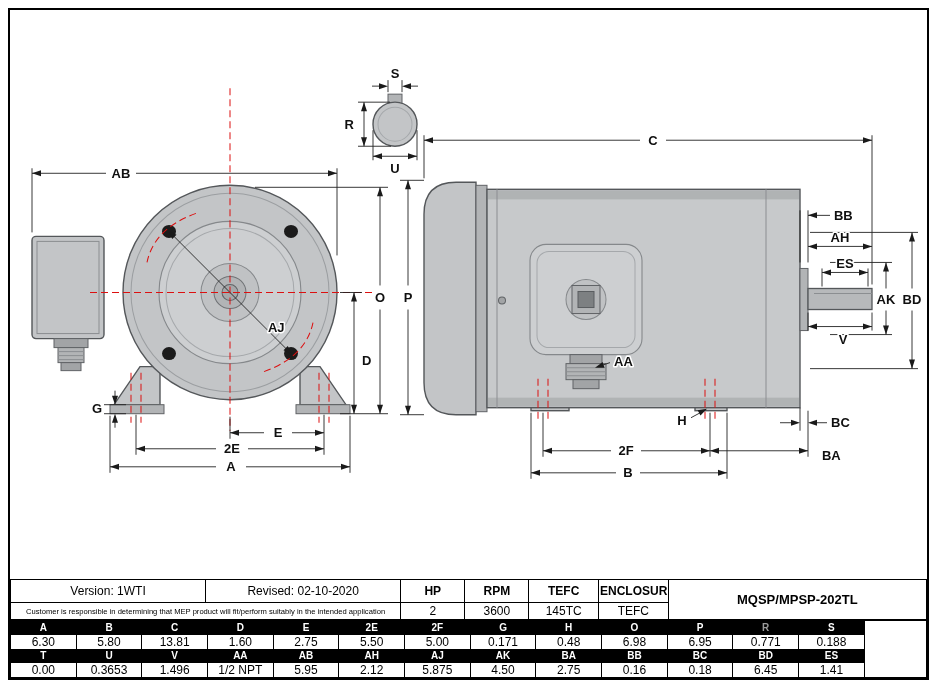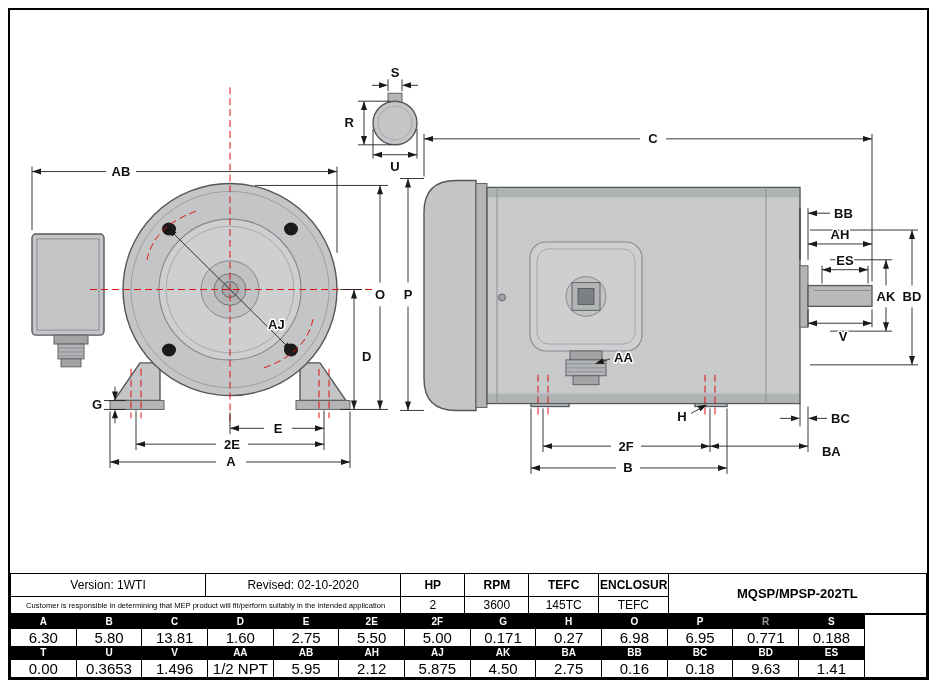--- a/index.html
+++ b/index.html
@@ -38,21 +38,21 @@
   
   table { width:100%; border-collapse:collapse; table-layout:fixed; }
   td { border:1px solid #000; text-align:center; vertical-align:middle;
        overflow:hidden; white-space:nowrap; color:#000; }
   .t-top td { font-size:12px; }
   .t-top tr:nth-child(1) td { height:23px; }
   .t-top tr:nth-child(2) td { height:17px;margin-top:16px; }
   .t-top .spec-h { font-weight:bold; }
   .t-top .disclaimer { font-size:7.6px; }
   .t-top .model { font-weight:bold; font-size:13px;text-align:center; }
-  .t-dim td { height:13.5px; font-size:15px; padding:0 2px; }
+  .t-dim td { height:13.5px; font-size:12px; padding:0 2px; }
   .t-dim tr.hrow td { background:#000; color:#fff; font-weight:bold; font-size:10px; }
   .t-dim tr.hrow td.grey { color:#9a9a9a; }
   .t-dim tr.hrow td.blank, .t-dim td.blank { background:#fff; }
 </style>
 </head>
 <body>
 
 <div class="sheet">
 
   <svg class="drawing" viewBox="0 0 917 568" preserveAspectRatio="none">
@@ -395,21 +395,21 @@
     </tr>
     <tr>
       <td>6.30</td>
       <td>5.80</td>
       <td>13.81</td>
       <td>1.60</td>
       <td>2.75</td>
       <td>5.50</td>
       <td>5.00</td>
       <td>0.171</td>
-      <td>0.27</td>
+      <td>0.48</td>
       <td>6.98</td>
       <td>6.95</td>
       <td>0.771</td>
       <td>0.188</td>
     </tr>
     <tr class="hrow">
       <td>T</td>
       <td>U</td>
       <td>V</td>
       <td>AA</td>
@@ -428,18 +428,18 @@
       <td>0.3653</td>
       <td>1.496</td>
       <td>1/2 NPT</td>
       <td>5.95</td>
       <td>2.12</td>
       <td>5.875</td>
       <td>4.50</td>
       <td>2.75</td>
       <td>0.16</td>
       <td>0.18</td>
-      <td>9.63</td>
+      <td>6.45</td>
       <td>1.41</td>
     </tr>
   </tbody>
     </table>
 </div>
 
 </body></html>

